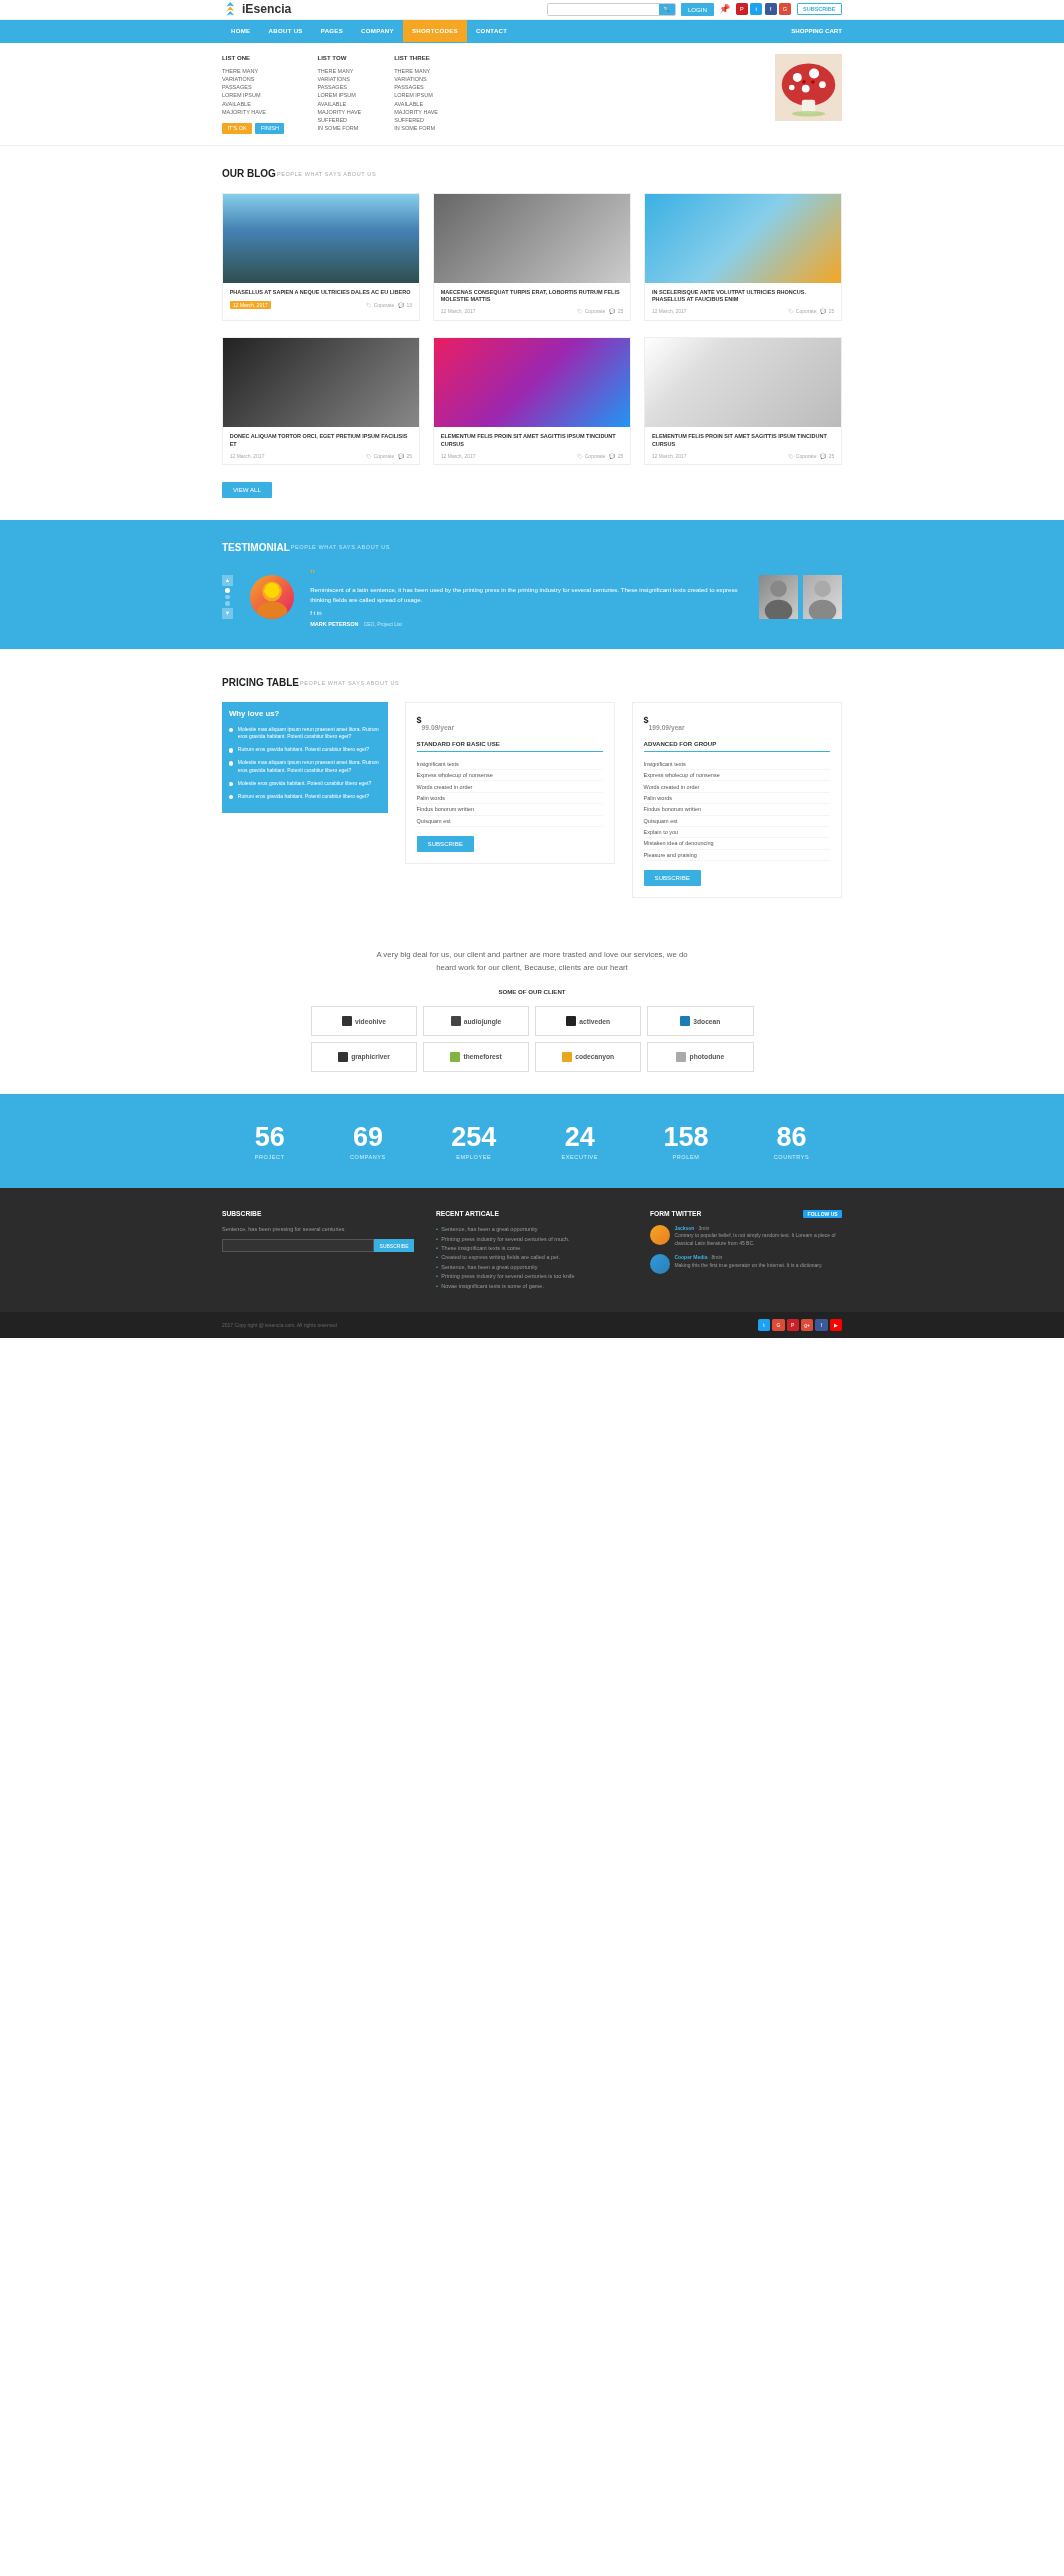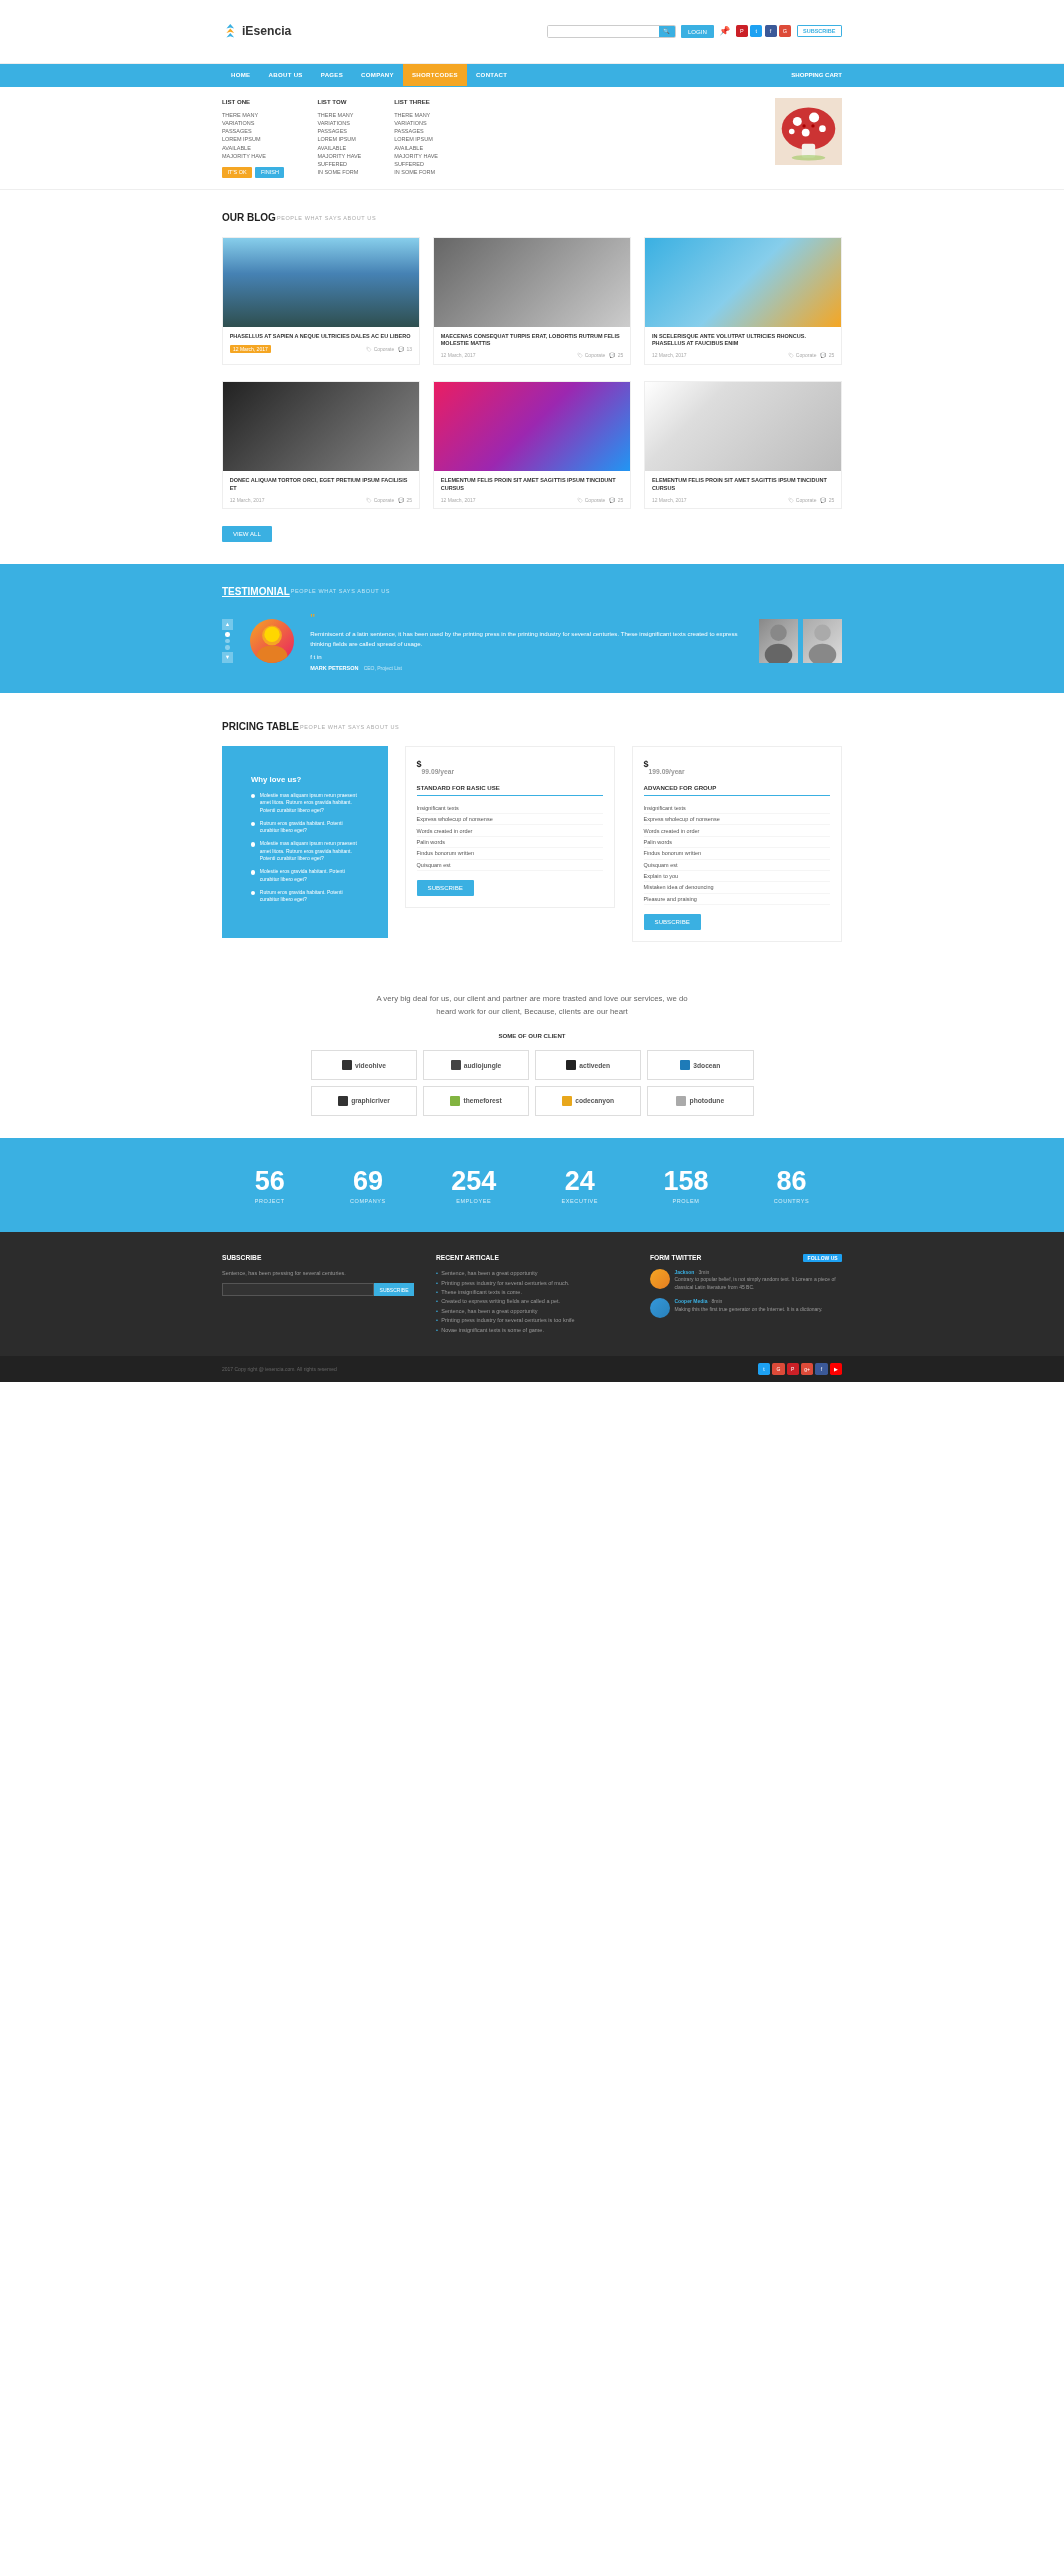--- a/index.html
+++ b/index.html
@@ -4,21 +4,21 @@
   <style>
     * { margin: 0; padding: 0; box-sizing: border-box; }
     body { font-family: Arial, sans-serif; font-size: 6.7px; color: #333; background: #fff; width: 1064px; }
 
     
     .top-header {
       background: #fff;
       display: flex;
       align-items: center;
       justify-content: space-between;
-      padding: 23px 222px;
+      padding: 1px 222px;
       border-bottom: 0.6px solid #eee;
     }
     .logo {
       display: flex;
       align-items: center;
       font-size: 12.2px;
       font-weight: bold;
       color: #333;
     }
     .logo-icon {
@@ -274,21 +274,20 @@
       border-radius: 1.1px;
     }
 
     
     .testimonial-section {
       background: #3ab0e2;
       padding: 22px 222px;
     }
     .testimonial-section .section-title h2 {
       color: white;
-      text-decoration: underline;
     }
     .testimonial-section .section-subtitle {
       color: rgba(255,255,255,0.7);
     }
     .testimonial-content {
       display: flex;
       align-items: center;
       gap: 16.6px;
     }
     .testimonial-nav {
@@ -362,21 +361,21 @@
       background: #fff;
     }
     .pricing-grid {
       display: grid;
       grid-template-columns: 166px 1fr 1fr;
       gap: 16.6px;
       align-items: start;
     }
     .pricing-why {
       background: #3ab0e2;
-      padding: 29px;
+      padding: 7px;
       color: white;
     }
     .pricing-why h3 {
       font-size: 7.8px;
       font-weight: bold;
       margin-bottom: 7.8px;
     }
     .why-item {
       display: flex;
       gap: 4.4px;

